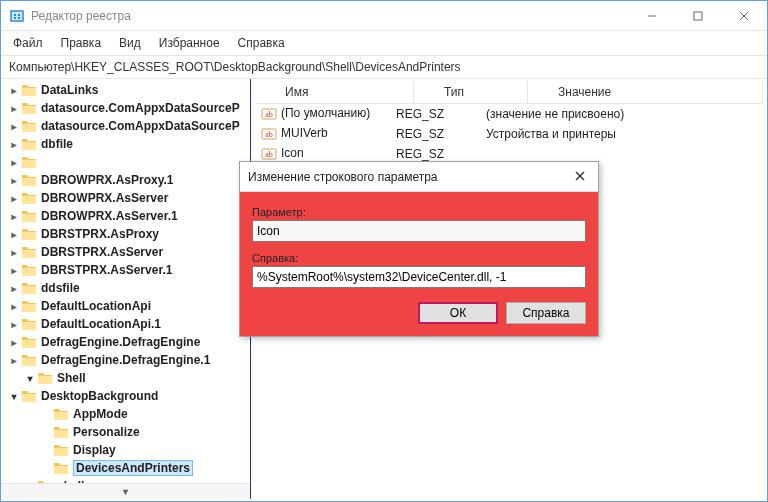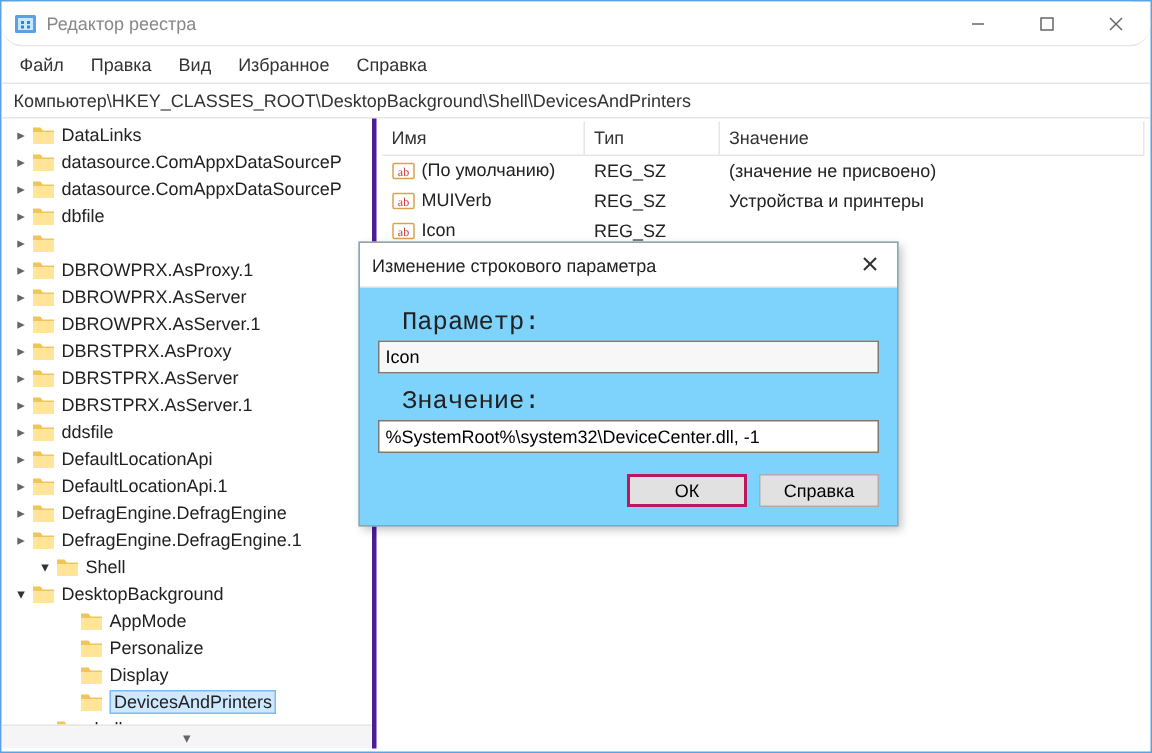--- a/index.html
+++ b/index.html
@@ -1,57 +1,57 @@
 <!DOCTYPE html>
 <html><head>
 <meta charset="utf-8">
 <style>
   * { box-sizing: border-box; }
   html, body { margin: 0; padding: 0; font-family: "Segoe UI", Tahoma, sans-serif; font-size: 12px; color: #222; background: #fff; }
   .window { width: 768px; height: 502px; border: 1px solid #5aa1e6; position: relative; background: #fff; overflow: hidden; }
-  .titlebar { height: 30px; background: #fff; display: flex; align-items: center; border-bottom: 1px solid #e6e6e6; border-radius: 14px; }
+  .titlebar { height: 30px; background: #fff; display: flex; align-items: center; border-bottom: 1px solid #e6e6e6; }
   .titlebar .app-icon { width: 16px; height: 16px; margin: 0 6px 0 8px; }
   .title-text { flex: 1; color: #888; }
   .win-controls { display: flex; }
   .win-btn { width: 46px; height: 29px; display: flex; align-items: center; justify-content: center; color: #666; }
   .win-btn svg { display: block; }
   .menubar { display: flex; gap: 2px; padding: 2px 4px; border-bottom: 1px solid #e6e6e6; color: #333; }
   .menubar span { padding: 3px 8px; }
   .addressbar { padding: 4px 8px; border-bottom: 1px solid #e6e6e6; color: #333; font-size: 12px; }
   .body { display: flex; height: calc(100% - 30px - 26px - 24px); }
-  .tree { width: 250px; border-right: 3px solid #4c1d95; overflow: hidden; position: relative; }
+  .tree { width: 250px; border-right: 1px solid #4c1d95; overflow: hidden; position: relative; font-weight: bold; }
   .tree-inner { padding: 2px 2px 2px 6px; }
   .tree-item { display: flex; align-items: center; height: 18px; white-space: nowrap; }
   .caret { width: 14px; text-align: center; color: #666; font-size: 10px; }
   .caret.expanded::before { content: "▾"; color: #333; }
   .caret.collapsed::before { content: "▸"; }
   .caret.none { visibility: hidden; }
   .folder-icon { width: 16px; height: 14px; margin-right: 4px; }
   .folder-icon path.fb { fill: #f0c659; }
   .folder-icon path.ft { fill: #ffe49a; }
   .tree-label { font-size: 12px; }
   .tree-sel { background: #cde8ff; border: 1px solid #7abaf5; padding: 0 2px; display: inline-block; }
   .scroll-arrow { position: absolute; left: 0; right: 0; height: 16px; display: flex; align-items: center; justify-content: center; background: #f5f5f5; color: #666; font-size: 10px; border-top: 1px solid #e6e6e6; cursor: default; }
   .scroll-down { bottom: 0; }
   .list { flex: 1; padding: 2px 4px; overflow: hidden; }
   .list-header { display: flex; border-bottom: 1px solid #e6e6e6; color: #333; }
-  .list-header div { padding: 4px 6px; border-right: 1px solid #e6e6e6; font-size: 12px; }
+  .list-header div { padding: 4px 6px; border-right: 1px solid #e6e6e6; font-size: 12px; margin-left: 24px; }
   .col-name { width: 135px; }
   .col-type { width: 90px; }
   .col-value { flex: 1; }
   .list-row { display: flex; align-items: center; font-size: 12px; }
   .list-row div { padding: 2px 6px; }
   .list-row .col-name { display: flex; align-items: flex-start; gap: 4px; }
   .val-icon { width: 16px; height: 16px; }
   
-  .dialog { position: absolute; left: 238px; top: 160px; width: 360px; background: #7dd3fc; border: 1px solid #a0a0a0; box-shadow: 2px 2px 6px rgba(0,0,0,0.25); }
+  .dialog { position: absolute; left: 238px; top: 160px; width: 360px; background: #ef4444; border: 1px solid #a0a0a0; box-shadow: 2px 2px 6px rgba(0,0,0,0.25); }
   .dlg-title { display: flex; align-items: center; justify-content: space-between; height: 30px; padding: 0 8px; background: #fff; border-bottom: 1px solid #dcdcdc; font-size: 12px; }
   .dlg-close { width: 20px; text-align: center; }
   .dlg-body { padding: 10px 12px 12px 12px; }
-  .dlg-label { font-size: 17px; margin: 4px 0 2px 16px; font-family: Liberation Mono, monospace; }
+  .dlg-label { font-size: 11px; margin: 4px 0 2px 0; }
   .dlg-input { width: 100%; font-size: 12px; padding: 3px 4px; border: 1px solid #7a7a7a; background: #fff; }
   .dlg-input.readonly { background: #f7f7f7; }
   .dlg-buttons { display: flex; justify-content: flex-end; gap: 8px; margin-top: 14px; }
   .dlg-btn { width: 80px; height: 22px; font-size: 12px; background: #e1e1e1; border: 1px solid #adadad; }
   .dlg-btn.primary { border: 2px solid #be185d; }
   .highlight-box { position: absolute; border: 3px solid #d42a2a; pointer-events: none; }
 </style>
 </head>
 <body>
 
@@ -341,21 +341,21 @@
       <span class="dlg-close">
         <svg width="10" height="10">
             <line x1="1" y1="1" x2="9" y2="9" stroke="#333" stroke-width="1.4"></line>
             <line x1="9" y1="1" x2="1" y2="9" stroke="#333" stroke-width="1.4"></line>
           </svg>
       </span>
     </div>
     <div class="dlg-body">
       <div class="dlg-label">Параметр:</div>
       <input class="dlg-input readonly" readonly="" value="Icon" style="">
-      <div class="dlg-label" style="margin-top:10px">Значение:</div>
+      <div class="dlg-label" style="margin-top:10px">Справка:</div>
       <input class="dlg-input" value="%SystemRoot%\system32\DeviceCenter.dll, -1" style="">
       <div class="dlg-buttons">
         <button class="dlg-btn primary">ОК</button>
         <button class="dlg-btn">Справка</button>
       </div>
     </div>
   </div>
 
 </div>
 

